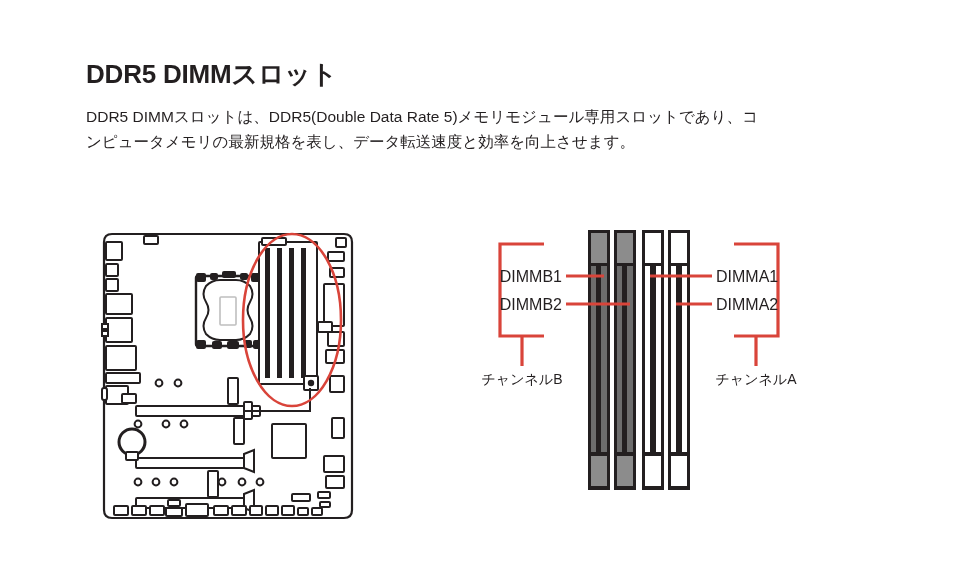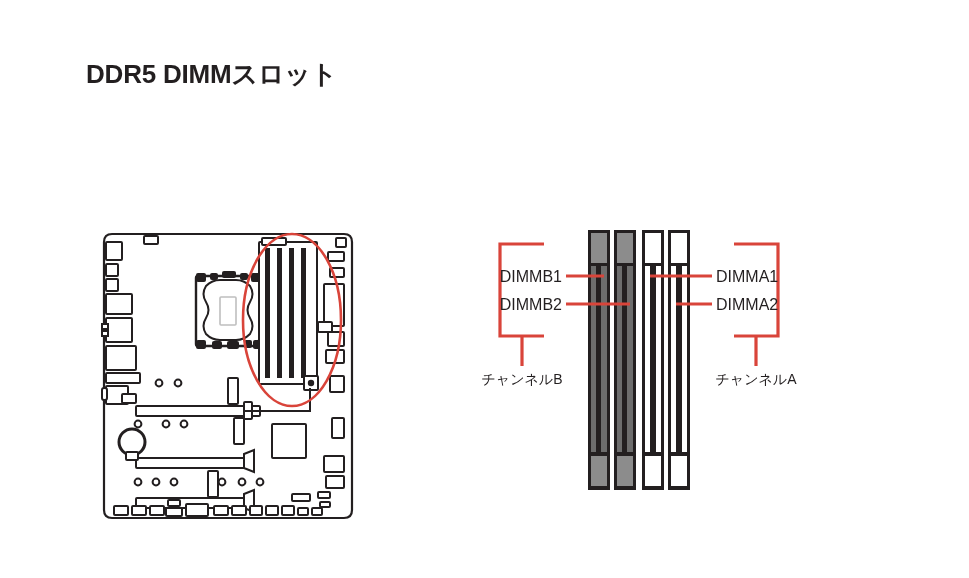--- a/index.html
+++ b/index.html
@@ -82,20 +82,21 @@
     fill: #231f20;
   }
 </style>
 </head>
 <body>
 
 <div id="page">
 
   <div class="text-block">
     <h1 class="section-title">DDR5 DIMMスロット</h1>
+    <p class="section-body">DDR5 DIMMスロットは、DDR5(Double Data Rate 5)メモリモジュール専用スロットであり、コンピュータメモリの最新規格を表し、データ転送速度と効率を向上させます。</p>
   </div>
 
   <div class="figure-area">
 
     <div class="mb-figure">
       <svg width="264" height="300" viewBox="0 0 264 300" xmlns="http://www.w3.org/2000/svg">
         <g fill="none" stroke="#231f20" stroke-width="2.2" stroke-linejoin="round">
 
           <path d="M8 14 Q8 6 16 6 L248 6 Q256 6 256 14 L256 282 Q256 290 248 290 L16 290 Q8 290 8 282 Z"></path>
         </g>

